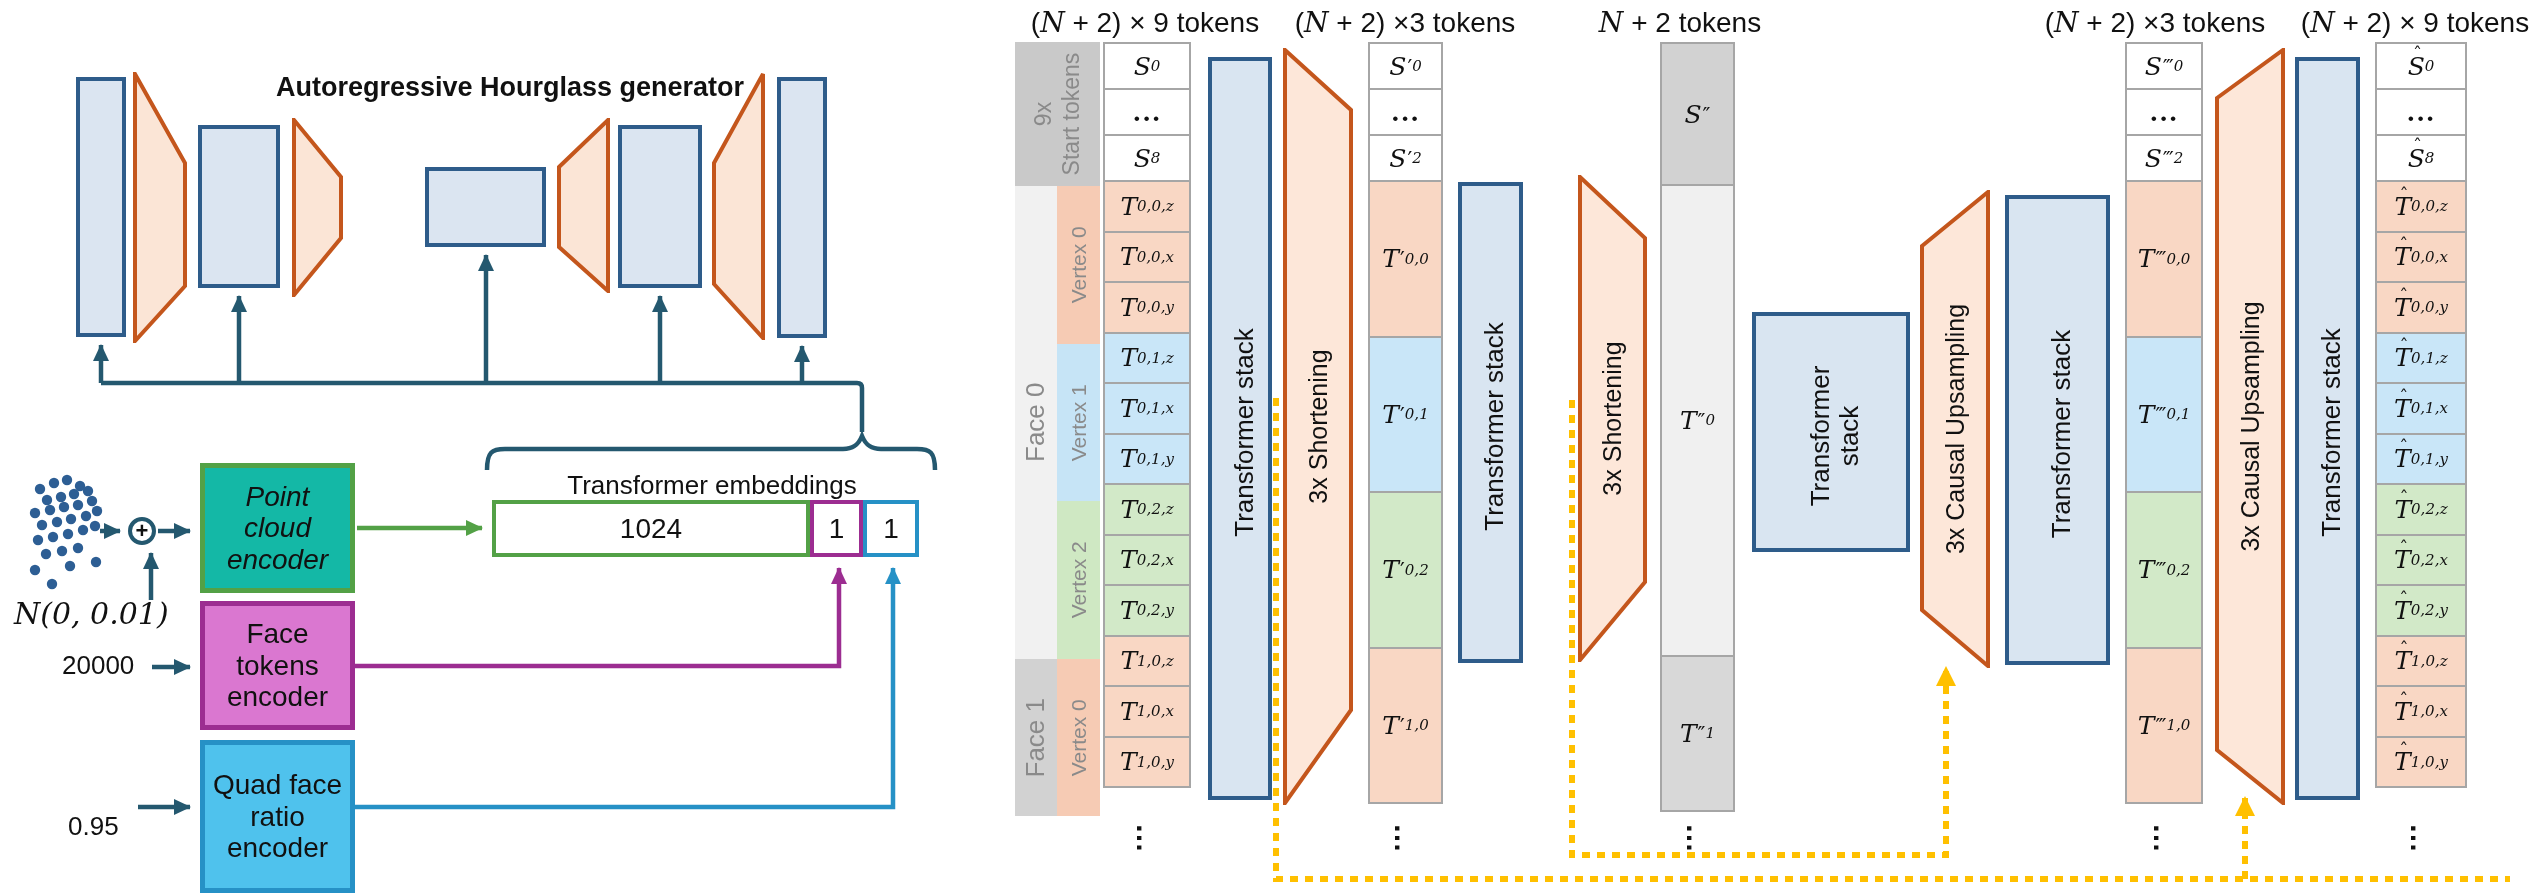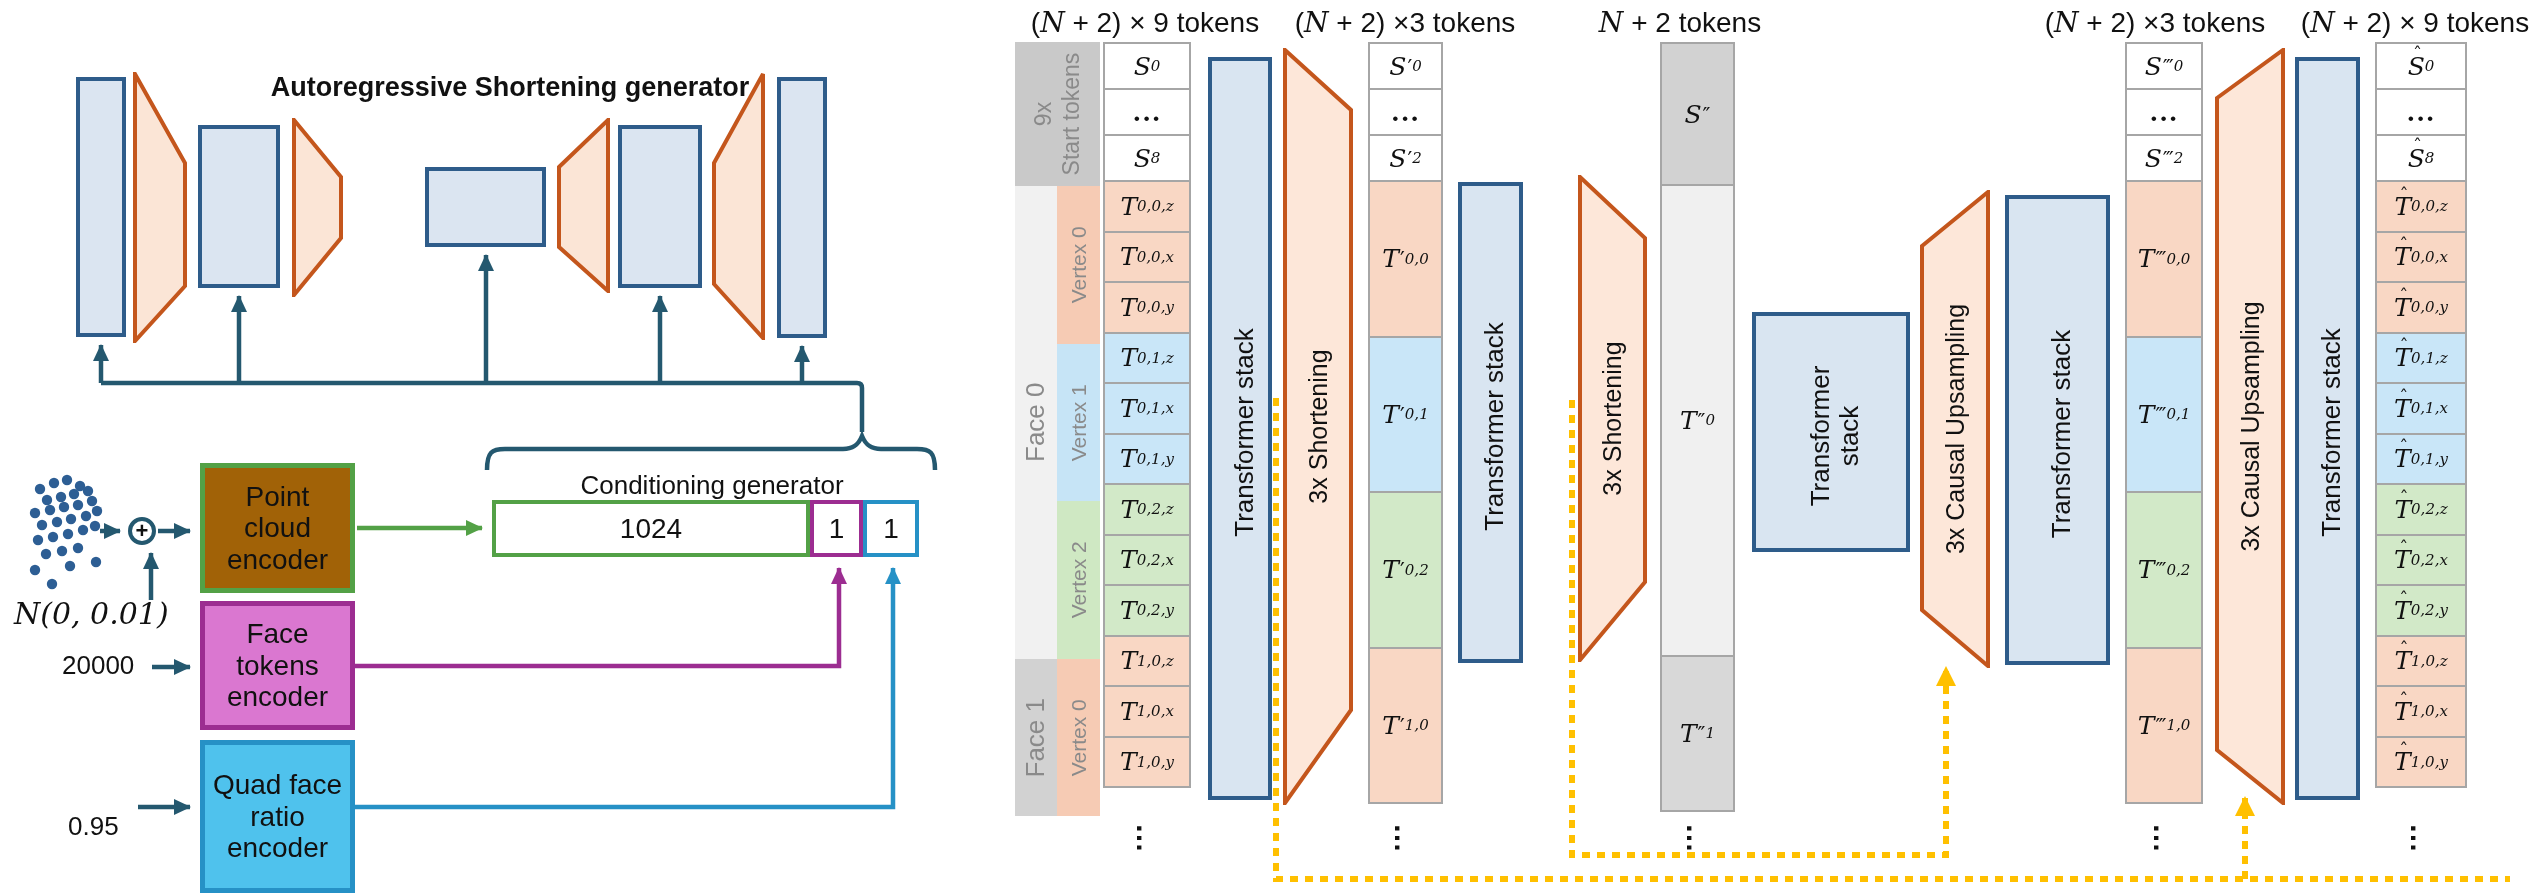--- a/index.html
+++ b/index.html
@@ -9,21 +9,21 @@
   .abs{position:absolute;}
   
   .hgrect{position:absolute;background:#dbe5f1;border:4px solid #2e5c8a;box-sizing:border-box;}
   
   .ttl{position:absolute;font-size:27px;font-weight:600;white-space:nowrap;transform:translateX(-50%);}
   .val{position:absolute;font-size:26px;white-space:nowrap;}
   .mathlbl{position:absolute;font-family:"DejaVu Serif",serif;font-style:italic;font-size:29px;white-space:nowrap;}
   
   .encbox{position:absolute;box-sizing:border-box;display:flex;align-items:center;justify-content:center;
           text-align:center;font-size:28px;line-height:1.12;padding:0 6px;}
-  .enc-green{background:#a16207;border:5px solid #53a146;}
+  .enc-green{background:#14b8a6;border:5px solid #53a146;font-style:italic;}
   .enc-magenta{background:#da77d0;border:5px solid #9c2d91;}
   .enc-cyan{background:#4fc2ed;border:5px solid #2691c6;}
   
   .pluscircle{position:absolute;width:28px;height:28px;border-radius:50%;background:#fff;border:4px solid #24586f;
               box-sizing:border-box;display:flex;align-items:center;justify-content:center;
               font-size:22px;font-weight:700;color:#111;line-height:1;}
   
   .condseg{position:absolute;box-sizing:border-box;background:#fff;display:flex;align-items:center;justify-content:center;font-size:28px;}
   .cs-green{border:4px solid #53a146;}
   .cs-magenta{border:4px solid #9c2d91;}
@@ -51,21 +51,21 @@
   .rowlbl-txt{color:#8a8a8a;line-height:1.2;white-space:nowrap;}
   .vell{position:absolute;transform:translateX(-50%);}
   .vell span{display:inline-block;transform:rotate(90deg);font-size:30px;font-weight:700;letter-spacing:2px;color:#111;}
 </style>
 </head>
 <body>
 
 <div id="canvas">
 
   <div>
-    <div class="ttl" style="left:510px;top:72px;">Autoregressive Shortening generator</div>
+    <div class="ttl" style="left:510px;top:72px;">Autoregressive Hourglass generator</div>
 
     <div class="hgrect" style="left:76px;top:77px;width:50px;height:260px;"></div>
     <div class="hgrect" style="left:198px;top:125px;width:82px;height:163px;"></div>
     <div class="hgrect" style="left:425px;top:167px;width:121px;height:80px;"></div>
     <div class="hgrect" style="left:618px;top:125px;width:84px;height:163px;"></div>
     <div class="hgrect" style="left:777px;top:77px;width:50px;height:261px;"></div>
 
     <svg class="abs" style="left:133px;top:72px;" width="54" height="271">
         <polygon points="2,2 52,91 52,214 2,269" fill="#fbe5d6" stroke="#c4561c" stroke-width="4"></polygon>
       </svg>
@@ -121,21 +121,21 @@
     <div class="encbox enc-green" style="left:200px;top:463px;width:155px;height:130px;">
         <span>Point cloud encoder</span>
       </div>
     <div class="encbox enc-magenta" style="left:200px;top:601px;width:155px;height:129px;">
         <span>Face tokens encoder</span>
       </div>
     <div class="encbox enc-cyan" style="left:200px;top:740px;width:155px;height:153px;">
         <span>Quad face ratio encoder</span>
       </div>
 
-    <div class="condtitle" style="left:712px;top:470px;">Conditioning generator</div>
+    <div class="condtitle" style="left:712px;top:470px;">Transformer embeddings</div>
     <div class="condseg cs-green" style="left:492px;top:500px;width:318px;height:57px;">
         <span>1024</span>
       </div>
     <div class="condseg cs-magenta" style="left:810px;top:500px;width:53px;height:57px;">
         <span>1</span>
       </div>
     <div class="condseg cs-cyan" style="left:863px;top:500px;width:56px;height:57px;">
         <span>1</span>
       </div>
   </div>

